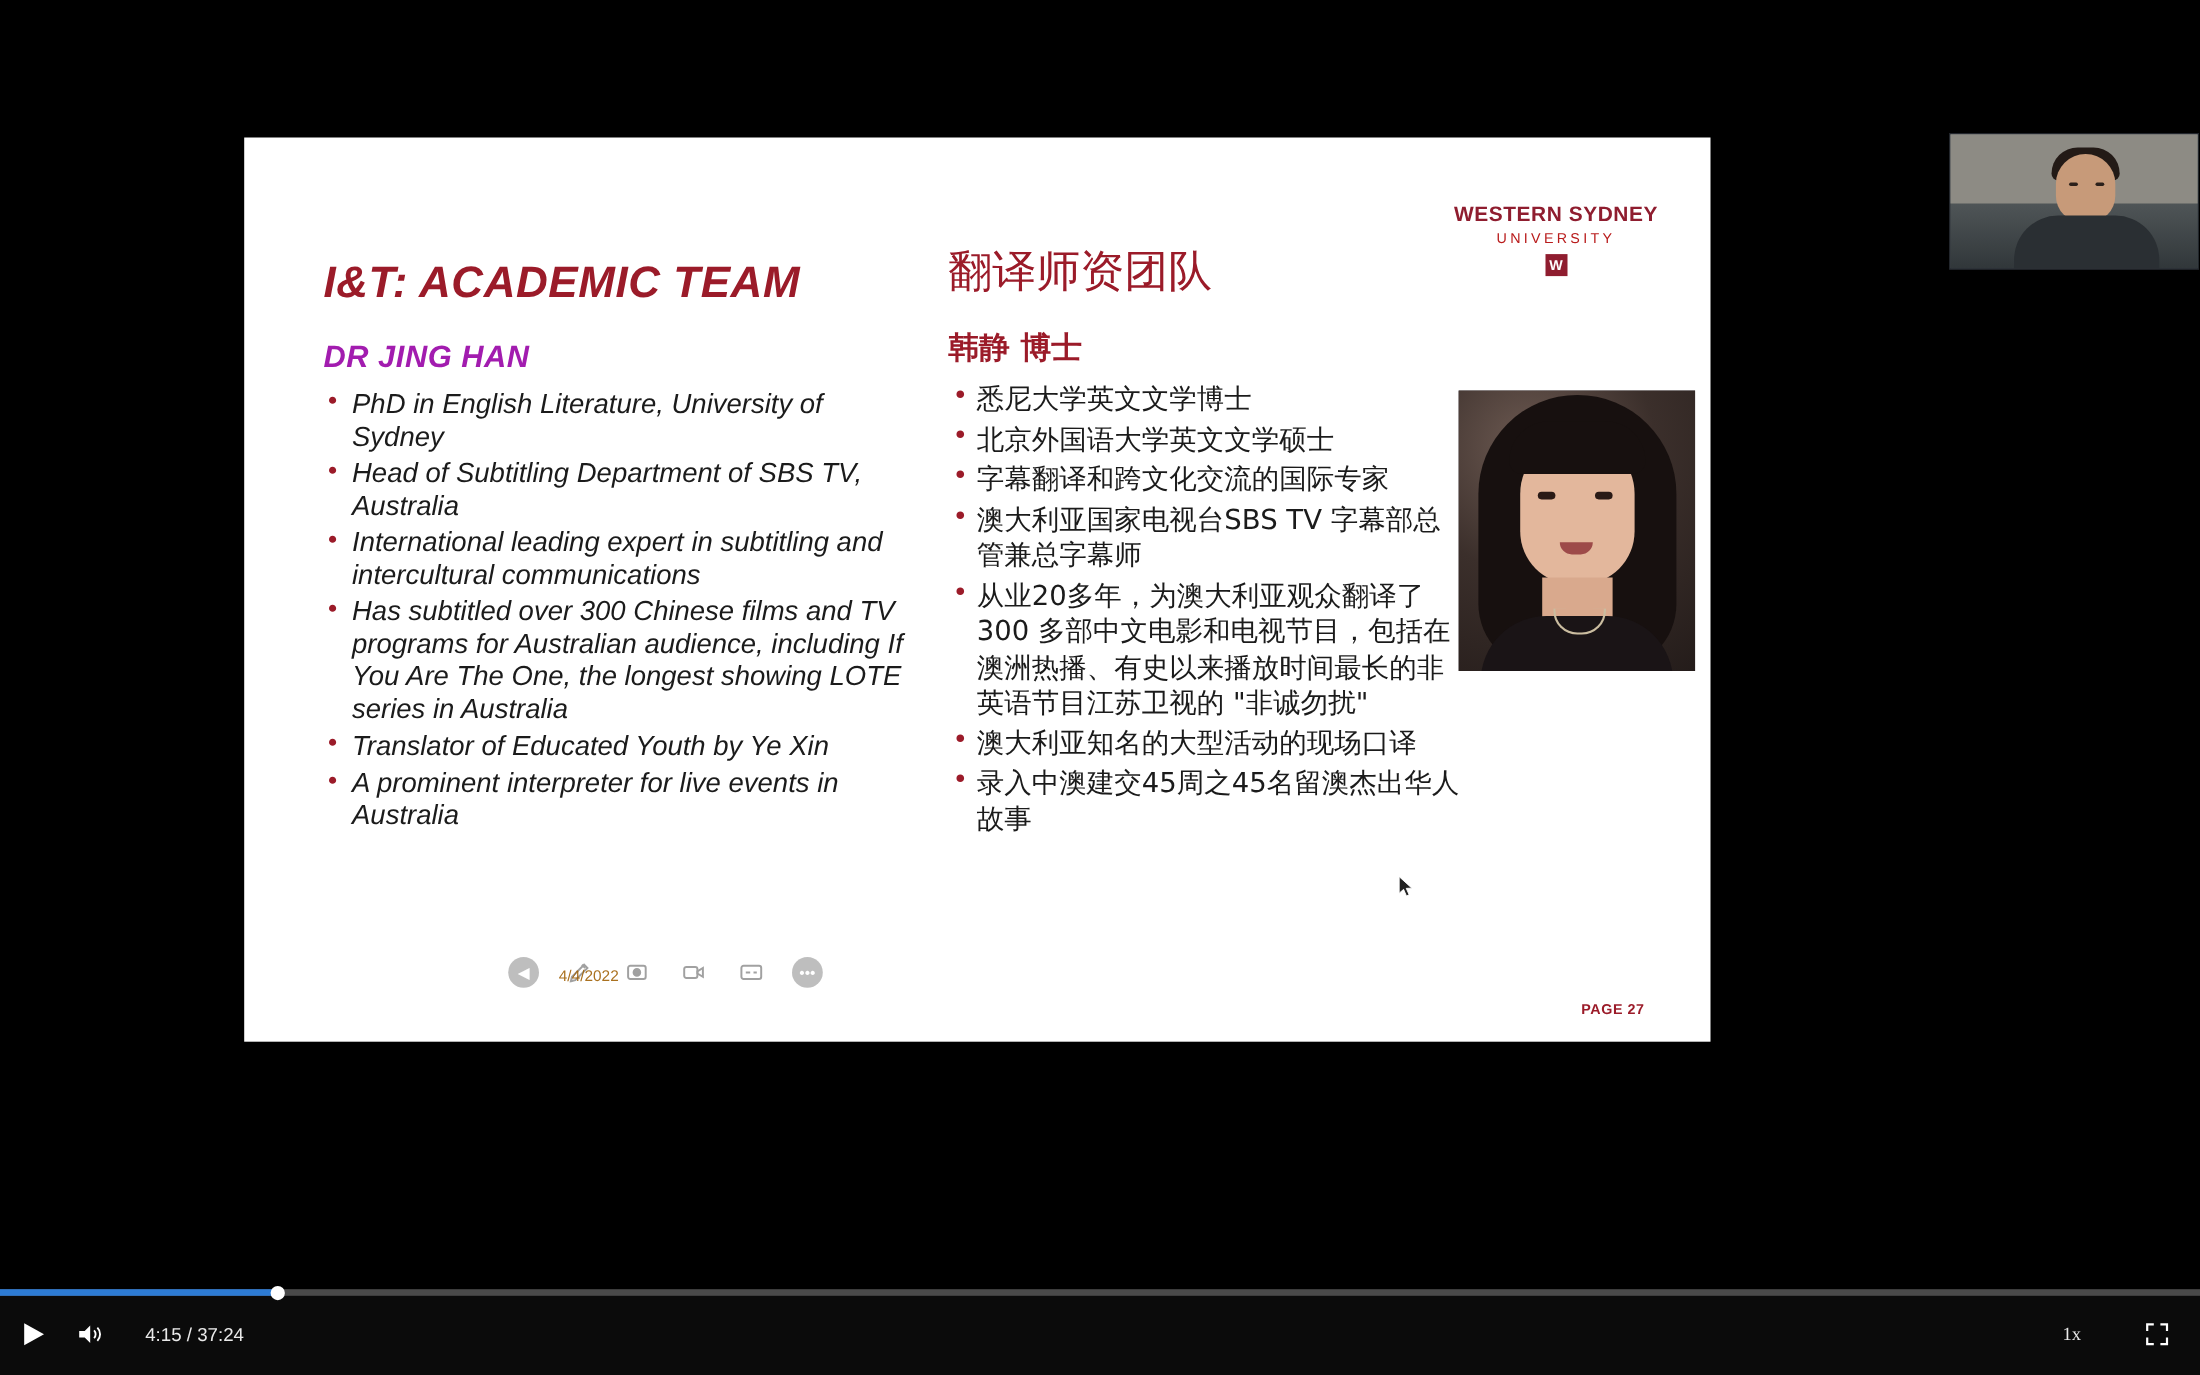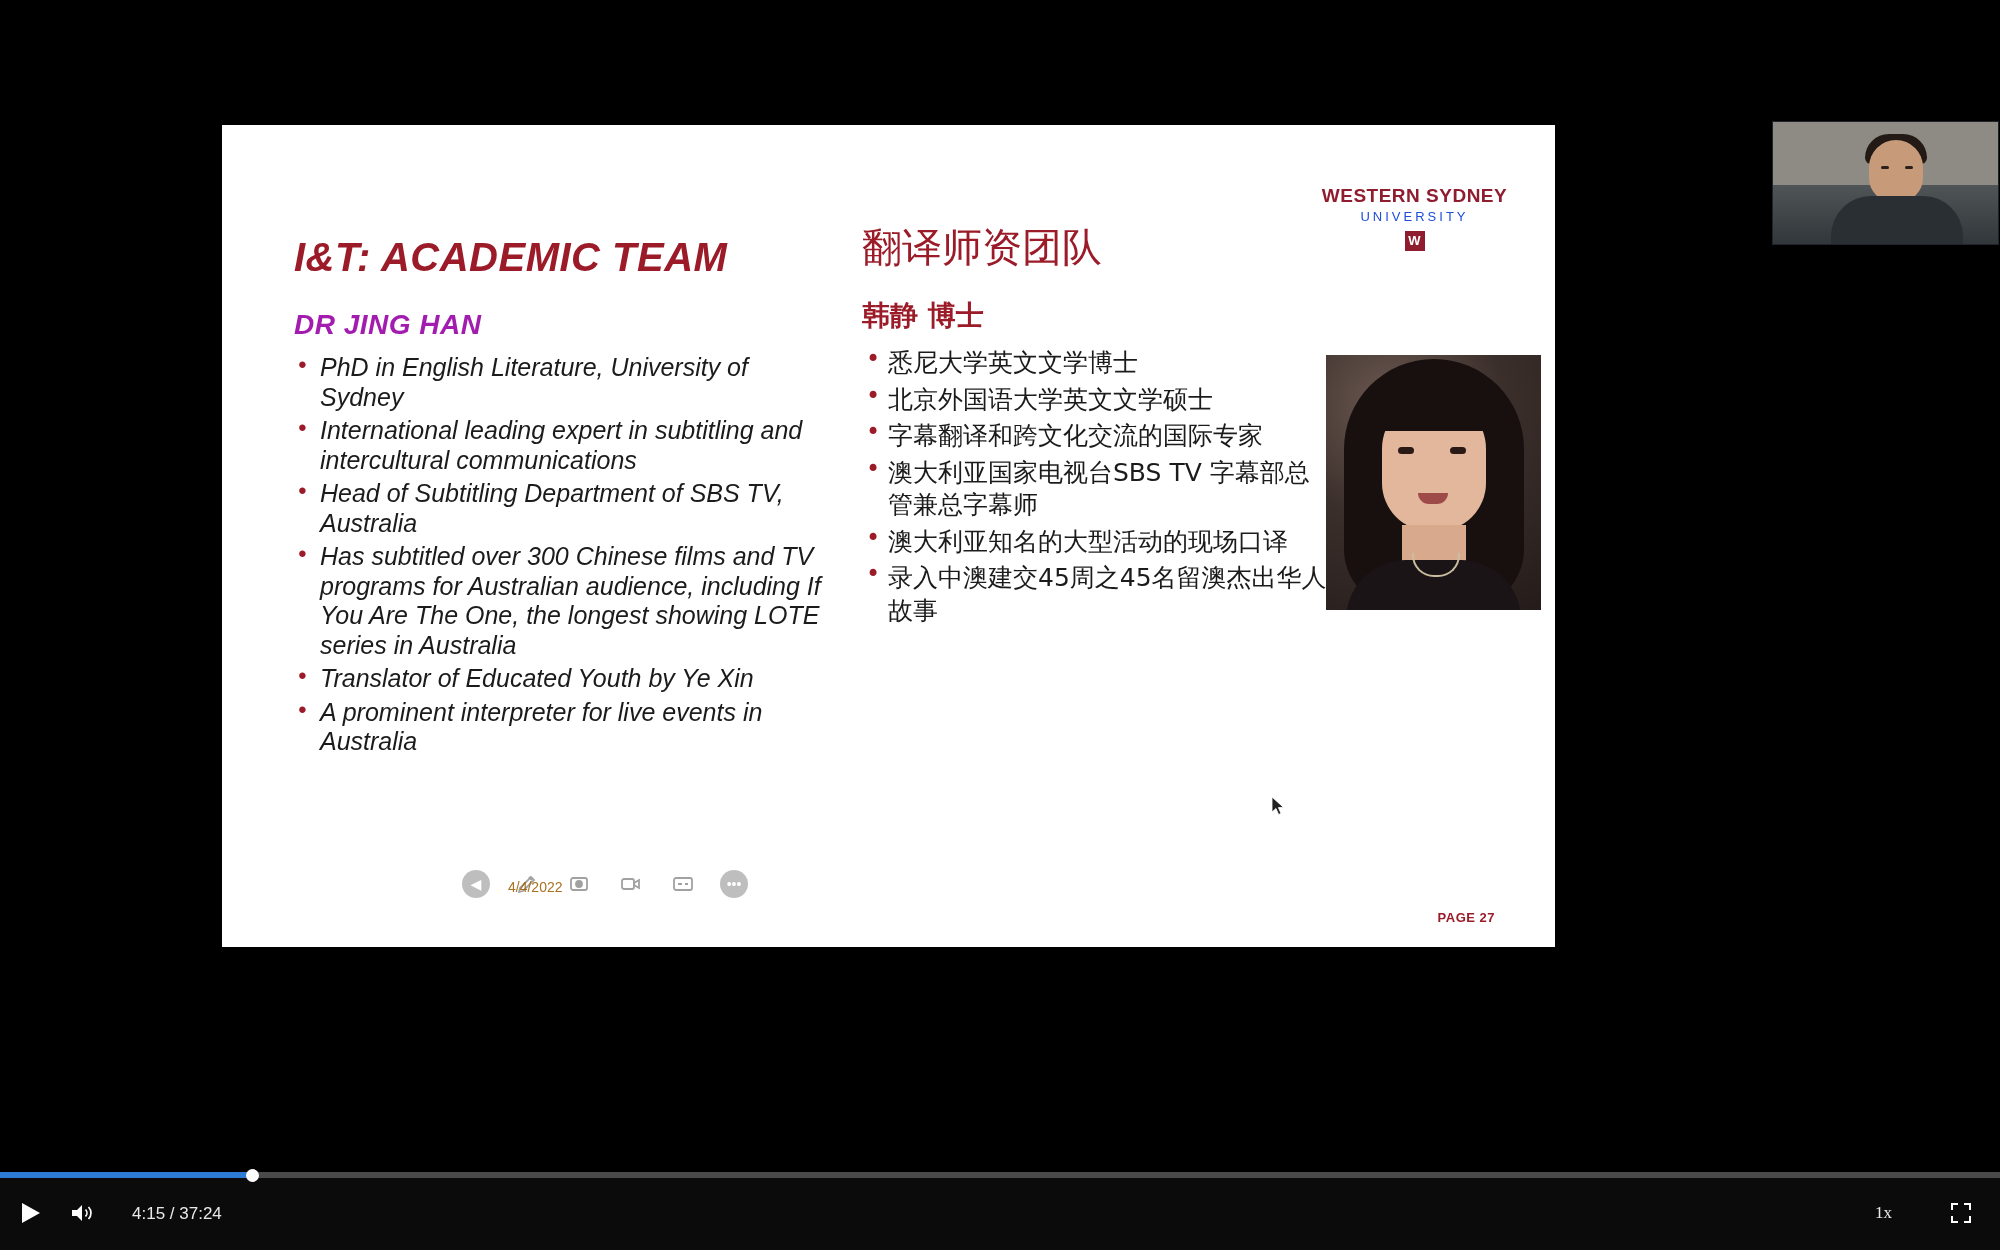--- a/index.html
+++ b/index.html
@@ -42,21 +42,21 @@
     font-family: "Liberation Sans", sans-serif;
     font-weight: bold;
     font-size: 19px;
     letter-spacing: 0.5px;
     color: #8f1d2f;
   }
   .wsu-logo .l2 {
     font-family: "Liberation Sans", sans-serif;
     font-size: 13px;
     letter-spacing: 3px;
-    color: #1d4ed8;
+    color: #b91c1c;
     margin-top: 2px;
   }
   .wsu-logo .mark {
     margin-top: 7px;
     display: inline-block;
     background: #8f1d2f;
     color: #fff;
     font-weight: bold;
     font-size: 13px;
     width: 20px;
@@ -423,36 +423,37 @@
       <div class="l1">WESTERN SYDNEY</div>
       <div class="l2">UNIVERSITY</div>
       <div class="mark">W</div>
     </div>
 
     <div class="col-left">
       <div class="title-en">I&amp;T: ACADEMIC TEAM</div>
       <div class="subtitle-en">DR JING HAN</div>
       <ul class="bullets en">
         <li>PhD in English Literature, University of Sydney</li>
+        <li>Head of Subtitling Department of  SBS TV, Australia</li>
         <li>International leading expert in subtitling and intercultural communications</li>
-        <li>Head of Subtitling Department of  SBS TV, Australia</li>
         <li>Has subtitled over 300  Chinese films and TV programs for Australian audience, including If You Are The One, the longest showing LOTE series in Australia</li>
         <li>Translator of Educated Youth by Ye Xin</li>
         <li>A prominent interpreter for live events in Australia</li>
       </ul>
     </div>
 
     <div class="col-right">
       <div class="title-cn">翻译师资团队</div>
       <div class="subtitle-cn">韩静 博士</div>
       <ul class="bullets cn">
         <li>悉尼大学英文文学博士</li>
         <li>北京外国语大学英文文学硕士</li>
         <li>字幕翻译和跨文化交流的国际专家</li>
         <li>澳大利亚国家电视台SBS TV 字幕部总管兼总字幕师</li>
+        <li>从业20多年，为澳大利亚观众翻译了 300 多部中文电影和电视节目，包括在澳洲热播、有史以来播放时间最长的非英语节目江苏卫视的 "非诚勿扰"</li>
         <li>澳大利亚知名的大型活动的现场口译</li>
         <li>录入中澳建交45周之45名留澳杰出华人故事</li>
       </ul>
     </div>
 
     <div class="portrait">
       <div class="bg"></div>
       <div class="hair"></div>
       <div class="face"></div>
       <div class="fringe"></div>

